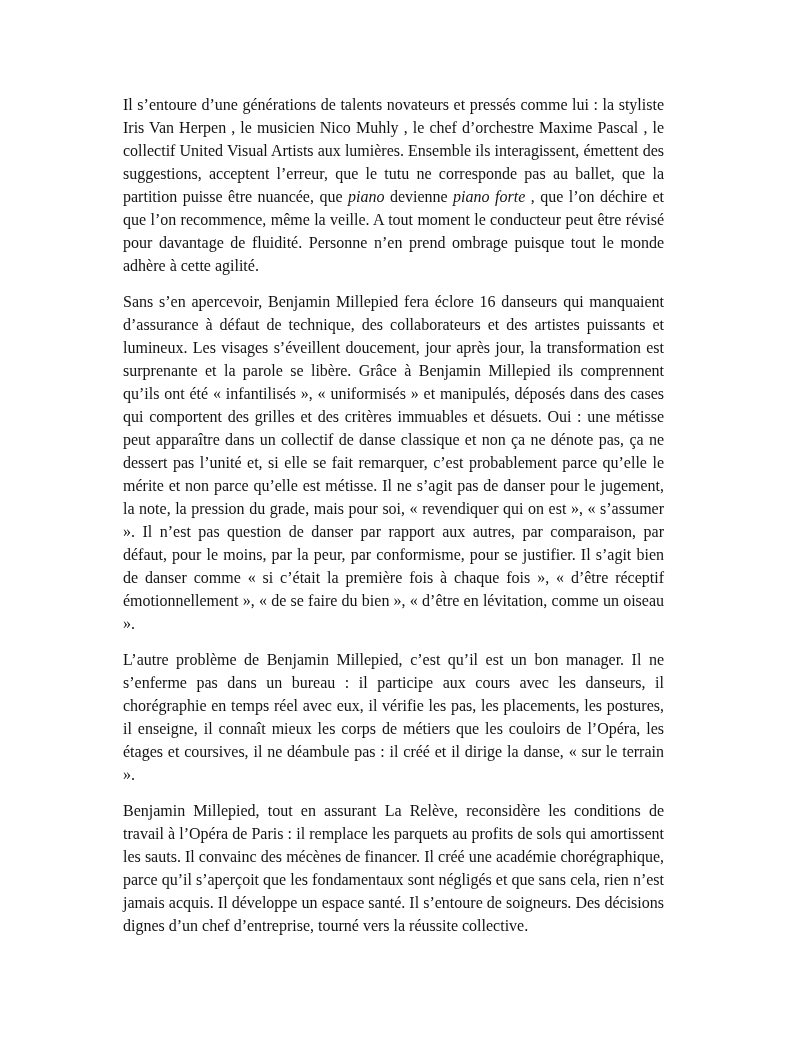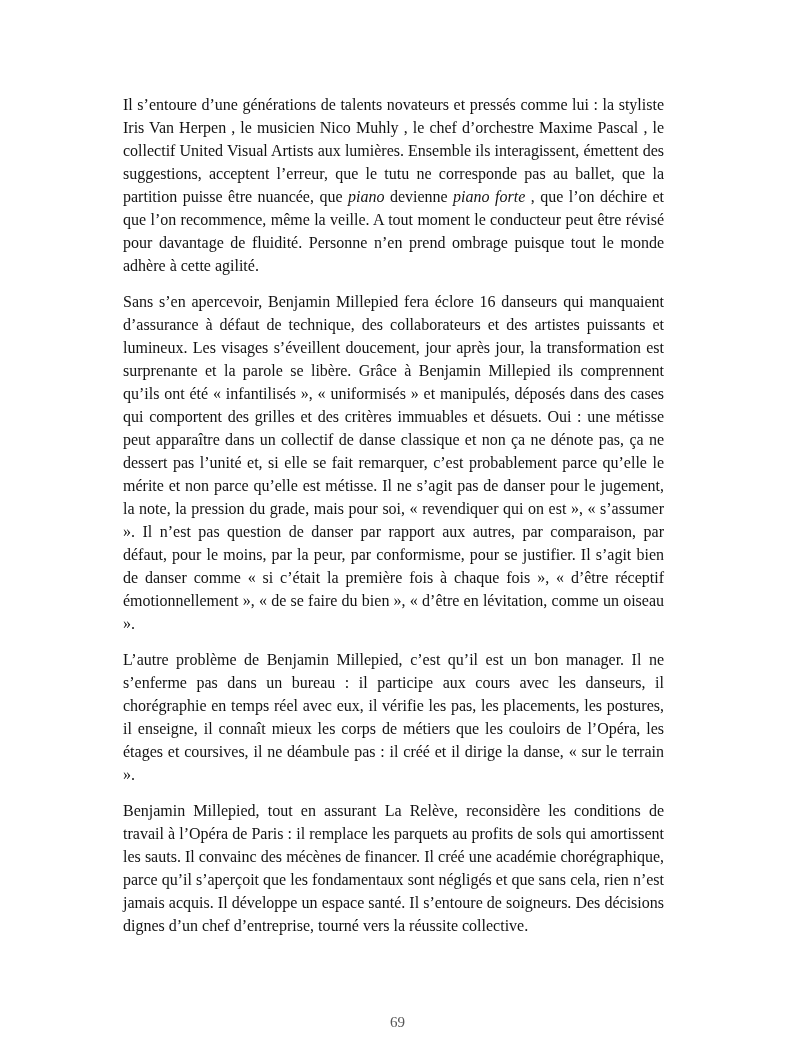--- a/index.html
+++ b/index.html
@@ -45,16 +45,13 @@
 </head>
 <body>
 
 <div class="page">
   <div class="text-block">
       <p class="para"><span>Il s’entoure d’une générations de talents novateurs et pressés comme lui : la styliste Iris Van Herpen , le musicien Nico Muhly , le chef d’orchestre Maxime Pascal , le collectif United Visual Artists aux lumières. Ensemble ils interagissent, émettent des suggestions, acceptent l’erreur, que le tutu ne corresponde pas au ballet, que la partition puisse être nuancée, que </span><span class="italic">piano</span><span> devienne </span><span class="italic">piano forte</span><span> , que l’on déchire et que l’on recommence, même la veille. A tout moment le conducteur peut être révisé pour davantage de fluidité. Personne n’en prend ombrage puisque tout le monde adhère à cette agilité.</span></p>
       <p class="para"><span>Sans s’en apercevoir, Benjamin Millepied fera éclore 16 danseurs qui manquaient d’assurance à défaut de technique, des collaborateurs et des artistes puissants et lumineux. Les visages s’éveillent doucement, jour après jour, la transformation est surprenante et la parole se libère. Grâce à Benjamin Millepied ils comprennent qu’ils ont été « infantilisés », « uniformisés » et manipulés, déposés dans des cases qui comportent des grilles et des critères immuables et désuets. Oui : une métisse peut apparaître dans un collectif de danse classique et non ça ne dénote pas, ça ne dessert pas l’unité et, si elle se fait remarquer, c’est probablement parce qu’elle le mérite et non parce qu’elle est métisse. Il ne s’agit pas de danser pour le jugement, la note, la pression du grade, mais pour soi, « revendiquer qui on est », « s’assumer ». Il n’est pas question de danser par rapport aux autres, par comparaison, par défaut, pour le moins, par la peur, par conformisme, pour se justifier. Il s’agit bien de danser comme « si c’était la première fois à chaque fois », « d’être réceptif émotionnellement », « de se faire du bien », « d’être en lévitation, comme un oiseau ».</span></p>
       <p class="para"><span>L’autre problème de Benjamin Millepied, c’est qu’il est un bon manager. Il ne s’enferme pas dans un bureau : il participe aux cours avec les danseurs, il chorégraphie en temps réel avec eux, il vérifie les pas, les placements, les postures, il enseigne, il connaît mieux les corps de métiers que les couloirs de l’Opéra, les étages et coursives, il ne déambule pas : il créé et il dirige la danse, « sur le terrain ».</span></p>
       <p class="para"><span>Benjamin Millepied, tout en assurant La Relève, reconsidère les conditions de travail  à l’Opéra de Paris : il remplace les parquets au profits de sols qui amortissent les sauts. Il convainc des mécènes de financer. Il créé une académie chorégraphique, parce qu’il s’aperçoit que les fondamentaux sont négligés et que sans cela, rien n’est jamais acquis. Il développe un espace santé. Il s’entoure de soigneurs. Des décisions dignes d’un chef d’entreprise, tourné vers la réussite collective.</span></p>
     </div>
-  <div class="footer">
-    <span>69</span>
-  </div>
 </div>
 
 </body></html>

